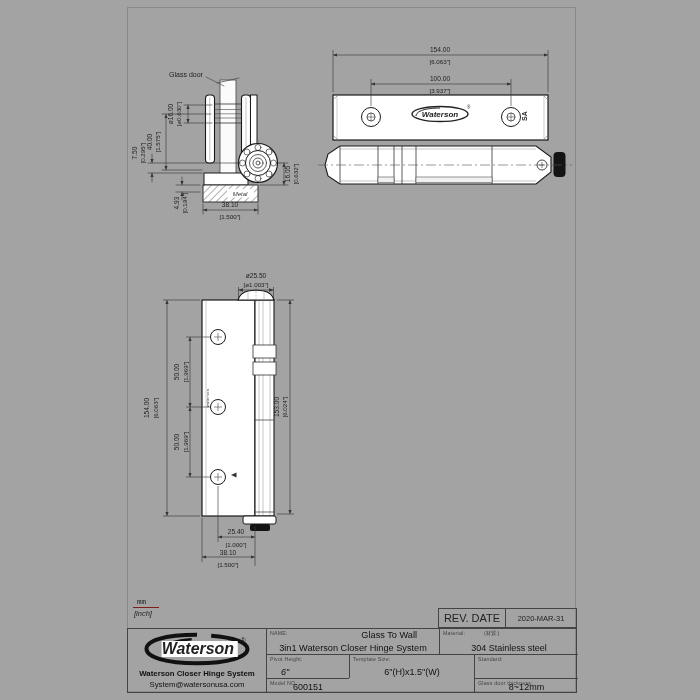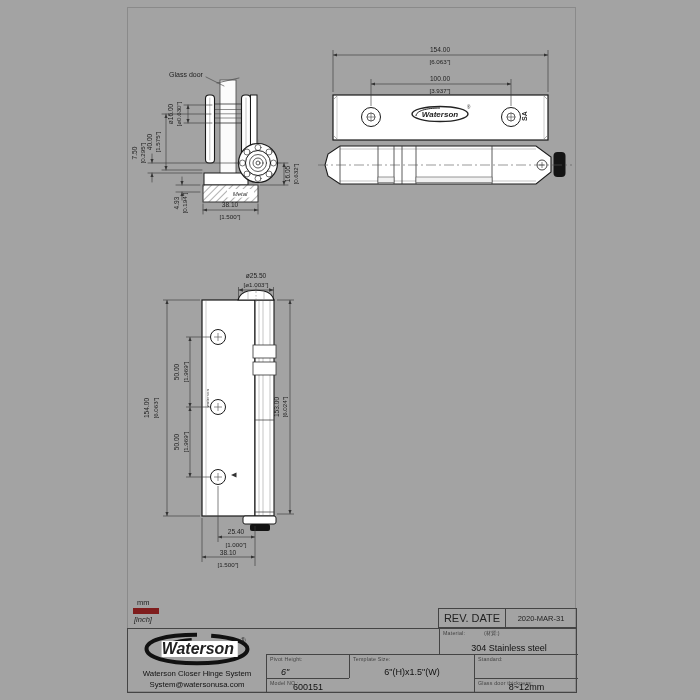--- a/index.html
+++ b/index.html
@@ -10,37 +10,37 @@
   .dim{font-size:6.6px;}
   .dimB{font-size:6.2px;}
   .lbl{font-size:7px;}
   .metal{font-size:6px;font-style:italic;fill:#333;}
   .tiny{font-size:4px;letter-spacing:.3px;fill:#333;}
   .brand2{font-size:8px;font-weight:bold;font-style:italic;}
   .sheet-border{position:absolute;left:127px;top:7px;width:449px;height:685px;
     border:1.6px solid #8a8a8a;box-sizing:border-box;}
   
   .units{position:absolute;left:133px;top:598px;width:30px;font-size:7.5px;color:#222;}
-  .units .top{display:block;border-bottom:6px solid #7f1d1d;padding:0 2px 1px 4px;width:20px;}
+  .units .top{display:block;border-bottom:1px solid #7f1d1d;padding:0 2px 1px 4px;width:20px;font-family:Liberation Mono, monospace;}
   .units .bot{display:block;padding:1px 0 0 1px;font-style:italic;}
   
   .rev-table{position:absolute;left:438px;top:608px;width:139px;height:20px;
     border:1px solid #444;box-sizing:border-box;display:flex;}
   .rev-table .c1{width:66px;border-right:1px solid #444;display:flex;align-items:center;justify-content:center;font-size:11px;color:#222;text-align:center;}
   .rev-table .c2{flex:1;display:flex;align-items:center;justify-content:center;font-size:7.5px;color:#222;}
   
   .tb{position:absolute;left:127px;top:628px;width:450px;height:65px;
     border:1px solid #444;box-sizing:border-box;font-size:9px;color:#111;}
   .cell{position:absolute;box-sizing:border-box;border-left:1px solid #444;}
   .cell.rowline{border-top:1px solid #444;}
   .cell .sl{position:absolute;left:3px;top:1px;font-size:5.3px;color:#444;letter-spacing:.2px;}
   .cell .sl2{position:absolute;left:44px;top:1px;font-size:5.3px;color:#444;}
   .cell .val{position:absolute;left:0;right:0;bottom:1px;text-align:center;font-size:9px;color:#111;}
   .logo-cell{position:absolute;left:0;top:0;width:138px;height:63px;}
-  .company-name{position:absolute;left:0;right:0;top:40px;text-align:center;font-size:7.8px;font-weight:normal;color:#111;}
+  .company-name{position:absolute;left:0;right:0;top:40px;text-align:center;font-size:7.8px;font-weight:bold;color:#111;}
   .company-email{position:absolute;left:0;right:0;top:51px;text-align:center;font-size:7.8px;color:#111;}
   .name-l1{position:absolute;right:22px;top:1px;font-size:9.2px;color:#111;}
   .name-l2{position:absolute;left:0;right:0;bottom:1px;text-align:center;font-size:9.2px;color:#111;}
   .pivot-val{position:absolute;left:14px;bottom:1px;font-size:9px;font-style:italic;color:#111;}
 </style>
 </head>
 <body>
 
 <div id="stage">
 
@@ -323,20 +323,25 @@
         <path d="M70,5 C32,5 13,12 13,21 C13,30 34,37 70,37 C106,37 127,30 127,21 C127,14 112,8 86,6" fill="none" stroke="#111" stroke-width="4.5"></path>
         <path d="M33,22 C33,15 47,11 64,10" fill="none" stroke="#111" stroke-width="3"></path>
         <rect x="30" y="12" width="86" height="18" fill="#fff"></rect>
         <text x="71" y="27" text-anchor="middle" font-size="18" font-weight="bold" font-style="italic" fill="#111">Waterson</text>
         <text x="119" y="14" font-size="8" fill="#111">®</text>
       </svg>
       <div class="company-name">Waterson Closer Hinge System</div>
       <div class="company-email">System@watersonusa.com</div>
     </div>
 
+    <div class="cell" style="left:138px;top:0;width:173px;height:25px;">
+      <span class="sl">NAME:</span>
+      <span class="name-l1">Glass To Wall</span>
+      <span class="name-l2">3in1 Waterson Closer Hinge System</span>
+    </div>
     <div class="cell" style="left:311px;top:0;width:139px;height:25px;">
       <span class="sl">Material:</span>
       <span class="sl2">(材質:)</span>
       <span class="val">304 Stainless steel</span>
     </div>
 
     <div class="cell rowline" style="left:138px;top:25px;width:83px;height:24px;">
       <span class="sl">Pivot Height:</span>
       <span class="pivot-val">6"</span>
     </div>

